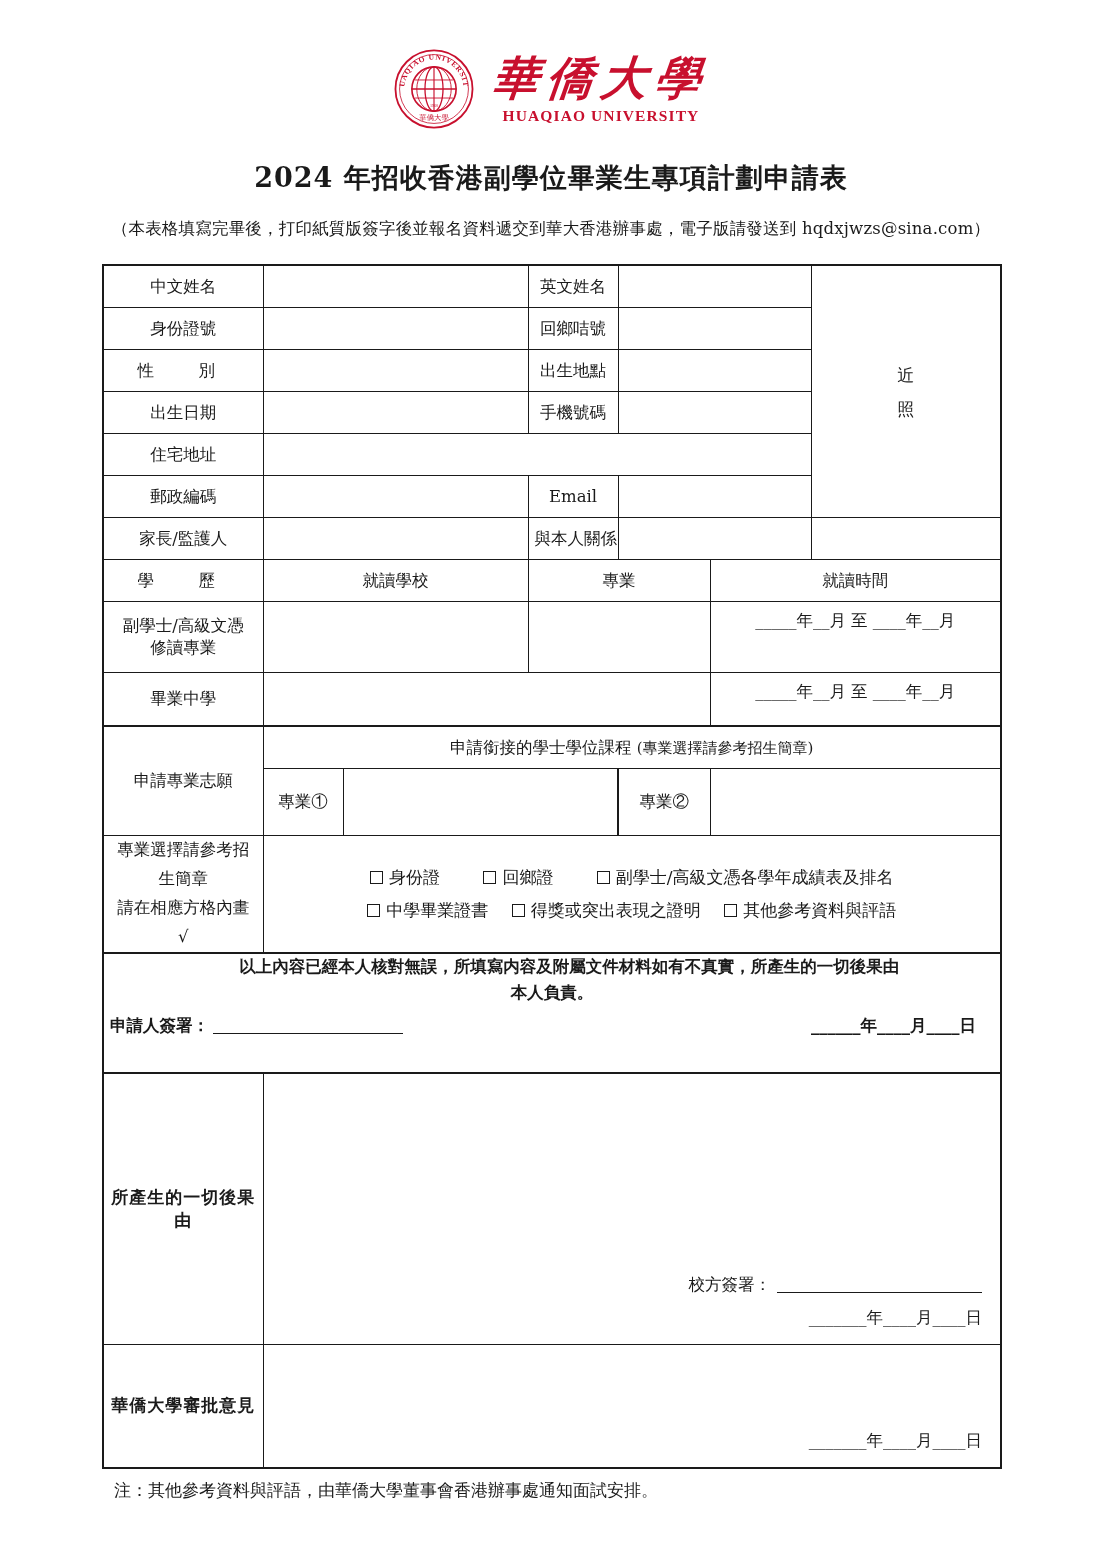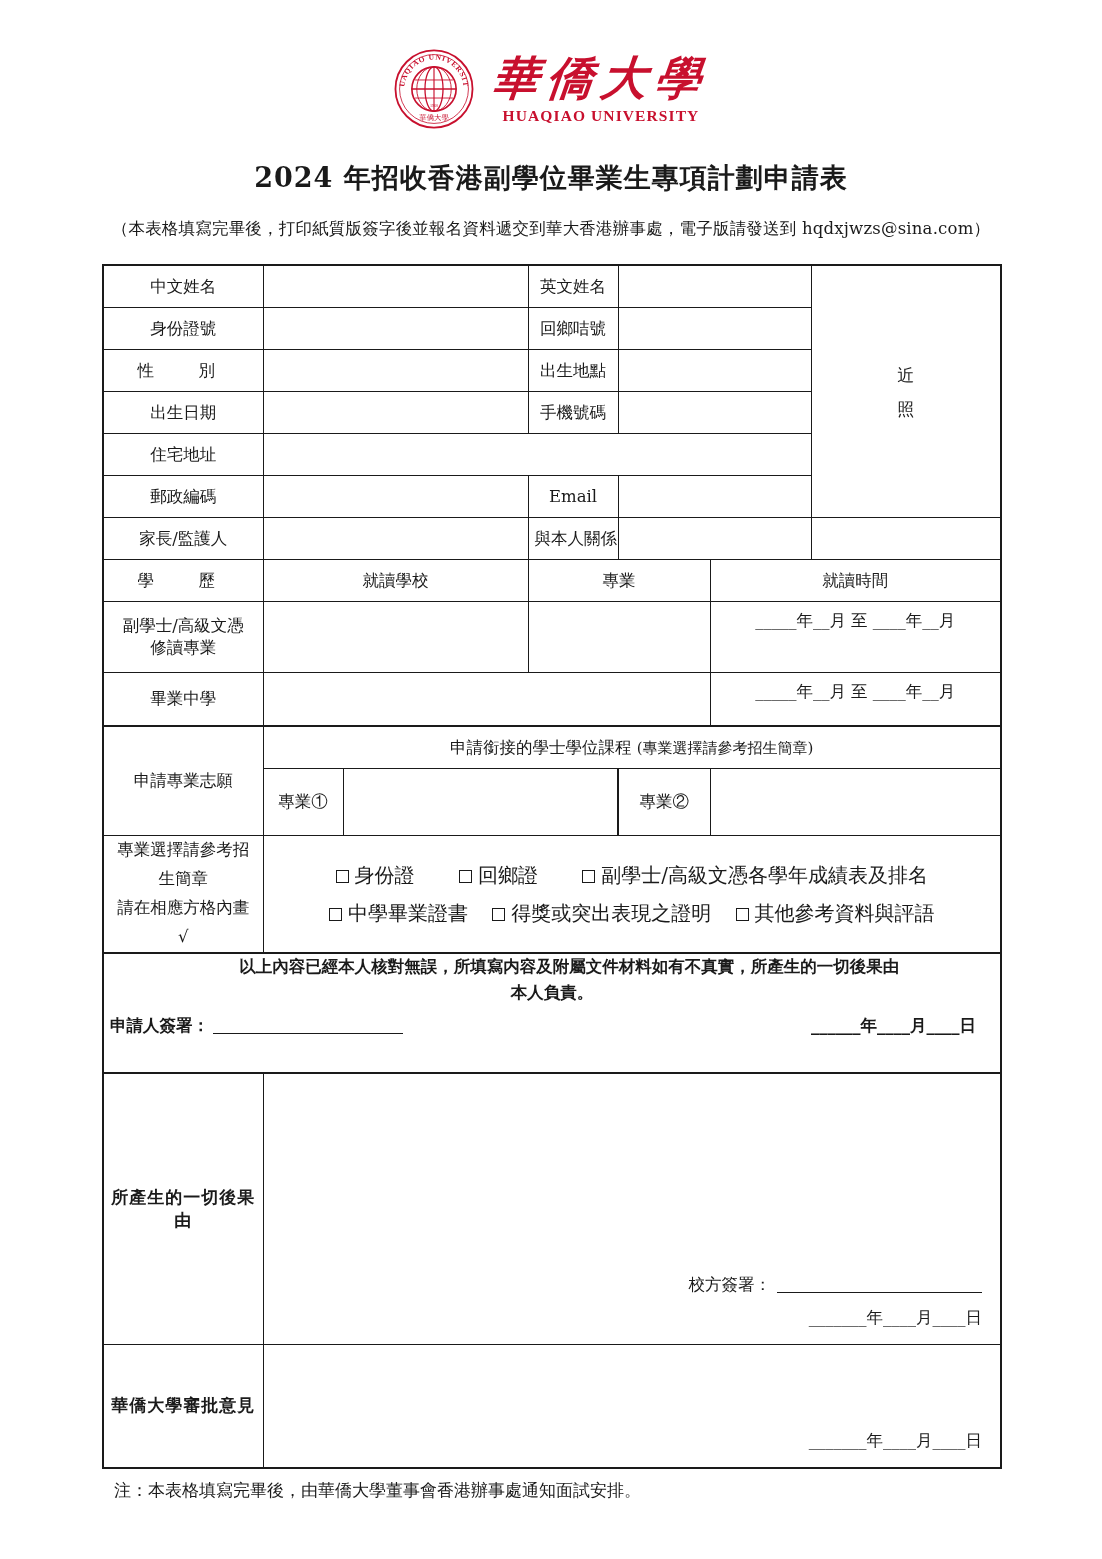--- a/index.html
+++ b/index.html
@@ -118,21 +118,21 @@
   .major-head .small { font-size: 15px; }
 
   .check-label {
     line-height: 1.75;
     font-size: 16.5px;
   }
   .check-list {
     text-align: left;
     padding: 4px 0 4px 8px;
     line-height: 1.9;
-    font-size: 20px;
+    font-size: 17px;
     white-space: nowrap;
   }
   .cbx {
     display: inline-block;
     width: 11px;
     height: 11px;
     border: 1.3px solid #1a1a1a;
     margin-right: 6px;
     vertical-align: -1px;
   }
@@ -383,13 +383,13 @@
     <td colspan="6" class="thick-right thick-bottom opinion-body">
       <div class="school-sign">
         <div>_______年____月____日</div>
       </div>
     </td>
   </tr>
 </tbody>
     </table>
 </div>
 
-<div class="footer-note">注：本表格填寫完畢後，由華僑大學董事會香港辦事處通知面試安排。</div>
+<div class="footer-note">注：其他參考資料與評語，由華僑大學董事會香港辦事處通知面試安排。</div>
 
 </body></html>

